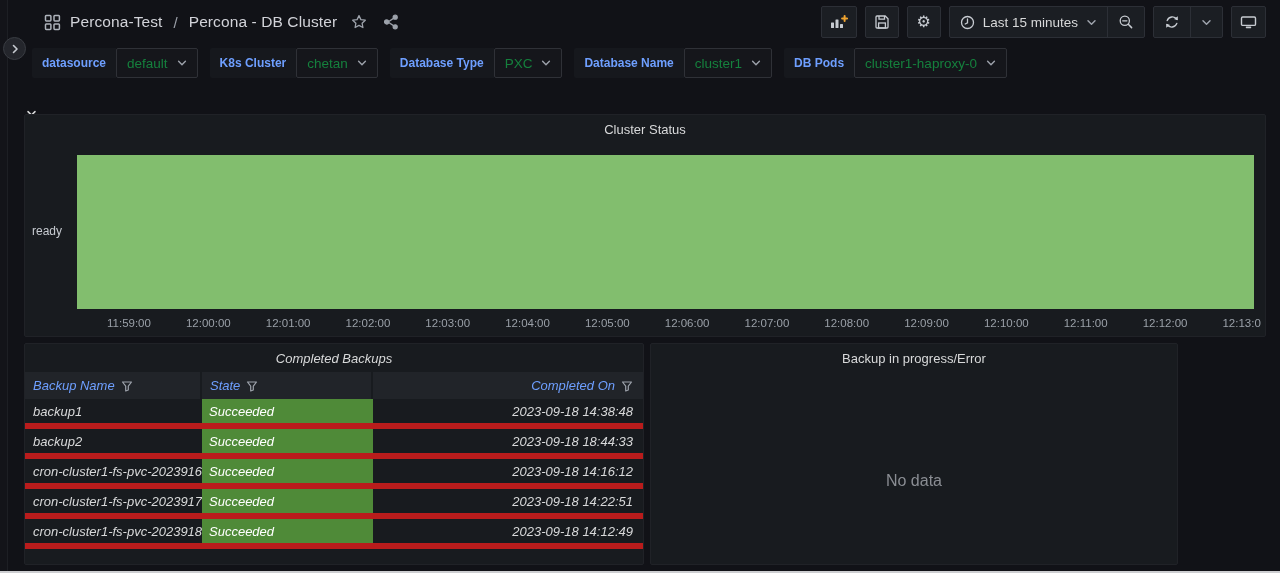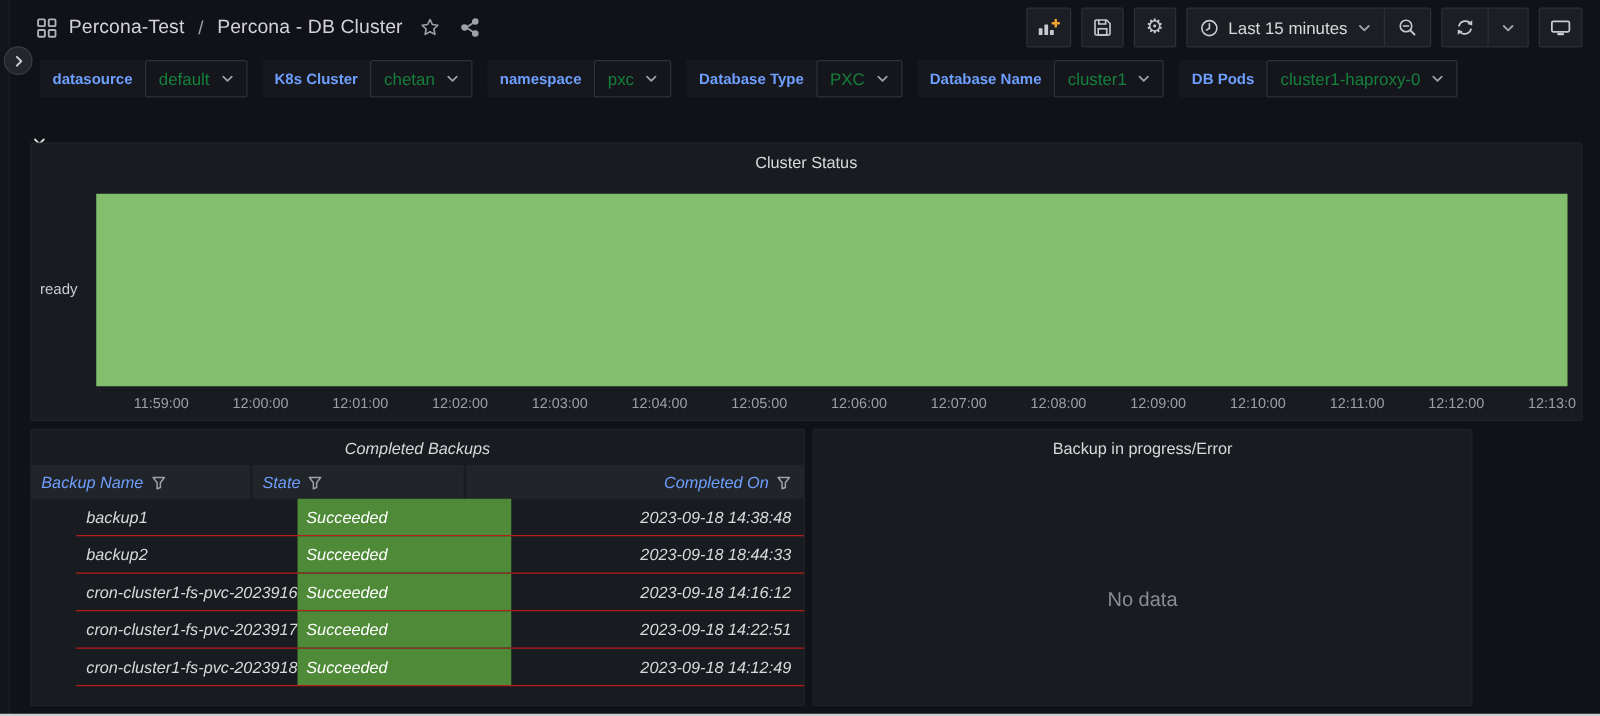--- a/index.html
+++ b/index.html
@@ -6,21 +6,21 @@
   html,body { background:#0b0c0e; }
   body { font-family:"Liberation Sans", sans-serif; }
   .page { position:relative; width:1280px; height:573px; background:#111217; overflow:hidden; color:#ccccdc; }
 
   
   .left-rail { position:absolute; left:0; top:0; width:8px; height:573px; background:#131419; border-right:1px solid #1d1f24; }
   .rail-expand { position:absolute; left:3px; top:37px; width:23px; height:23px; border-radius:50%;
     background:#24262c; border:1px solid #393c42; display:flex; align-items:center; justify-content:center; z-index:5; cursor:pointer; }
 
   
-  .header { position:absolute; left:9px; top:0; right:0; height:44px; display:flex; align-items:center; padding:0 14px 0 20px; }
+  .header { position:absolute; left:24px; top:0; right:0; height:44px; display:flex; align-items:center; padding:0 14px 0 20px; }
   .breadcrumb { display:flex; align-items:center; gap:9px; }
   .crumb-text { font-size:15.5px; color:#d2d3d9; letter-spacing:.1px; }
   .crumb-sep { color:#9da2ab; font-size:15px; padding:0 2px; }
   .bc-icon { color:#aeb3bb; display:flex; }
   .star-share { display:flex; align-items:center; gap:16px; margin-left:14px; color:#9da2ab; }
   .toolbar { margin-left:auto; display:flex; align-items:center; gap:8px; }
   .tb-btn { height:32px; min-width:34px; padding:0 8px; display:flex; align-items:center; justify-content:center; gap:7px;
     background:#1b1e23; border:1px solid #2c2f36; border-radius:2px; color:#c7cbd1; cursor:pointer; }
   .tb-group { display:flex; align-items:stretch; height:32px; background:#1b1e23; border:1px solid #2c2f36; border-radius:2px; overflow:hidden; }
   .tb-seg { display:flex; align-items:center; justify-content:center; gap:8px; padding:0 10px; color:#c7cbd1; cursor:pointer; }
@@ -55,21 +55,21 @@
 
   
   .p-backups { left:24px; top:343px; width:620px; height:222px;font-style:italic; }
   .tbl { position:absolute; left:0; right:0; top:28px; }
   .thead { display:flex; height:27px; }
   .th { display:flex; align-items:center; gap:6px; background:#212429; color:#6e9fff; font-size:13px;
     padding:0 8px; border-right:2px solid #181b1f; cursor:pointer; }
   .th:nth-child(1) { width:177px; }
   .th:nth-child(2) { width:171px; }
   .th:nth-child(3) { flex:1; justify-content:flex-end; border-right:none; padding-right:10px; }
-  .trow { display:flex; height:30px; border-bottom:1px solid #b91c1c;margin-left:36px; }
+  .trow { display:flex; height:30px; border-bottom:6px solid #b91c1c; }
   .td { display:flex; align-items:center; font-size:13px; color:#d8d9da; padding:0 8px; overflow:hidden; white-space:nowrap; }
   .td-name { width:177px; }
   .td-state { width:171px; background:#4f8a38; color:#ffffff; padding-left:7px; }
   .td-completed { flex:1; justify-content:flex-end; padding-right:10px; }
 
   
   .p-progress { left:650px; top:343px; width:528px; height:222px; }
   .no-data { position:absolute; left:0; right:0; top:128px; text-align:center; font-size:16px; color:#8a8d93; }
 
   .bottom-strip { position:absolute; left:0; right:0; bottom:0; height:2px; background:#cdced1; }
@@ -229,31 +229,20 @@
         <span class="var-value">
           <span>chetan</span>
           <span class="caret">
             <svg width="10" height="10" viewBox="0 0 10 10">
               <polyline points="1.6,3.3 5,6.7 8.4,3.3" fill="none" stroke="#9da2ab" stroke-width="1.4" stroke-linecap="round" stroke-linejoin="round"></polyline>
             </svg>
           </span>
         </span>
       </div>
 
-      <div class="variable">
-        <span class="var-label">namespace</span>
-        <span class="var-value">
-          <span>pxc</span>
-          <span class="caret">
-            <svg width="10" height="10" viewBox="0 0 10 10">
-              <polyline points="1.6,3.3 5,6.7 8.4,3.3" fill="none" stroke="#9da2ab" stroke-width="1.4" stroke-linecap="round" stroke-linejoin="round"></polyline>
-            </svg>
-          </span>
-        </span>
-      </div>
 
       <div class="variable">
         <span class="var-label">Database Type</span>
         <span class="var-value">
           <span>PXC</span>
           <span class="caret">
             <svg width="10" height="10" viewBox="0 0 10 10">
               <polyline points="1.6,3.3 5,6.7 8.4,3.3" fill="none" stroke="#9da2ab" stroke-width="1.4" stroke-linecap="round" stroke-linejoin="round"></polyline>
             </svg>
           </span>

